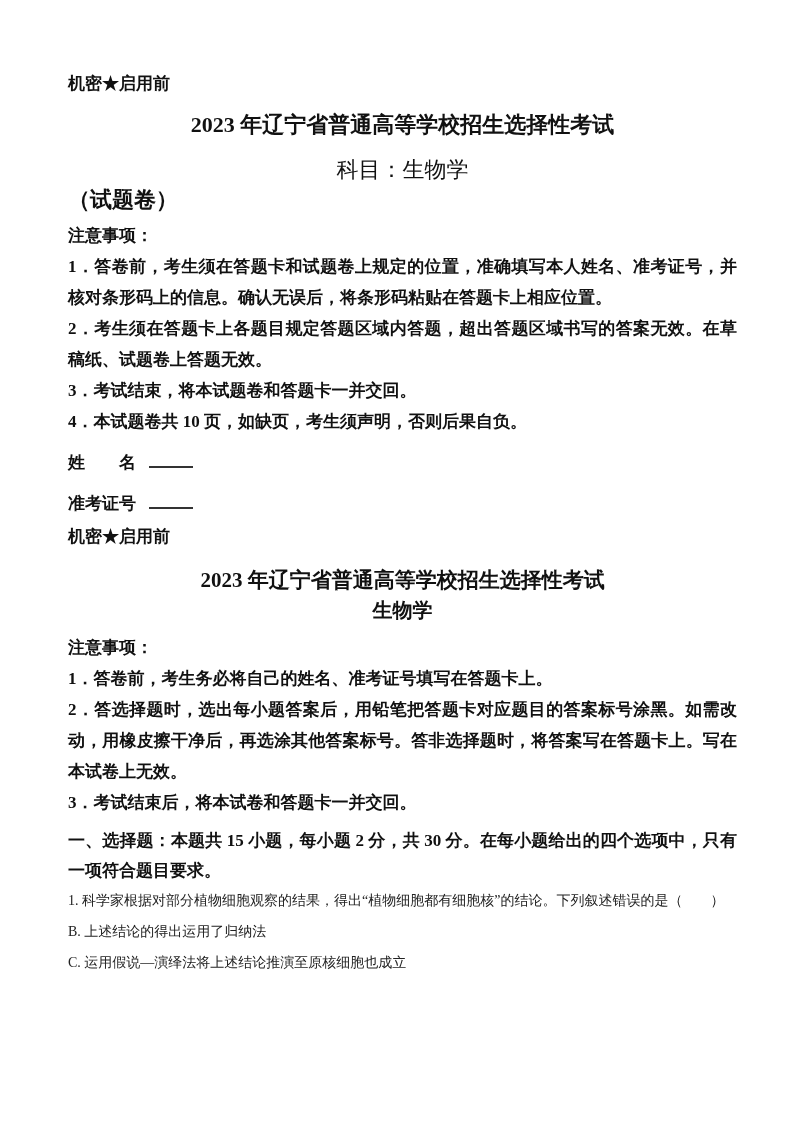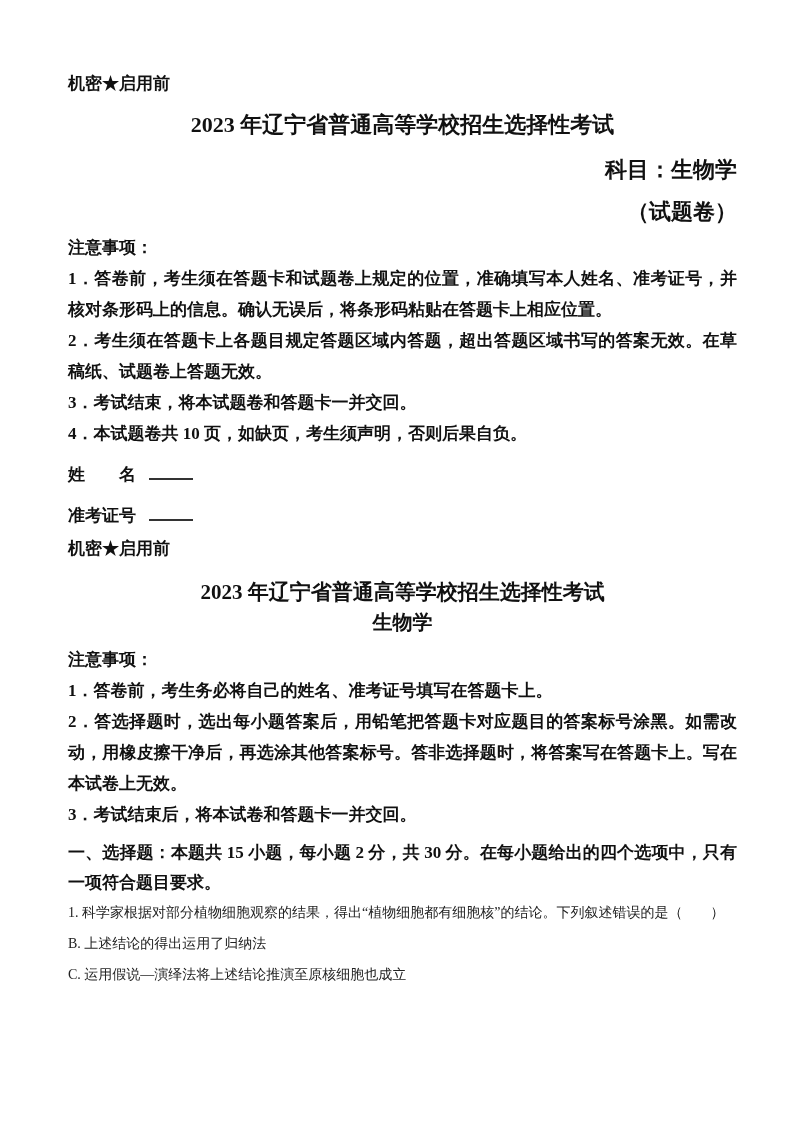--- a/index.html
+++ b/index.html
@@ -24,30 +24,30 @@
   .main-title {
     font-size: 22px;
     line-height: 30px;
     font-weight: bold;
     text-align: center;
     margin-top: 14px;
   }
   .subject-line {
     font-size: 22px;
     line-height: 30px;
-    font-weight: bold;
-    text-align: right;
+    font-weight: normal;
+    text-align: center;
     margin-top: 15px;
   }
   .paper-type {
     font-size: 22px;
     line-height: 30px;
     font-weight: bold;
-    text-align: right;
-    margin-top: 12px;
+    text-align: left;
+    margin-top: 0;
   }
   .notice-heading {
     font-size: 17px;
     line-height: 31px;
     font-weight: bold;
     margin-top: 5px;
   }
   .notice-heading.inner { margin-top: 7px; }
   .notice {
     font-size: 17px;

